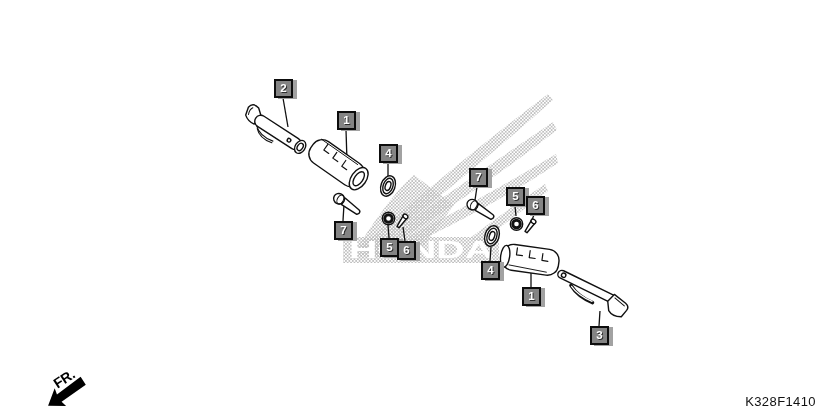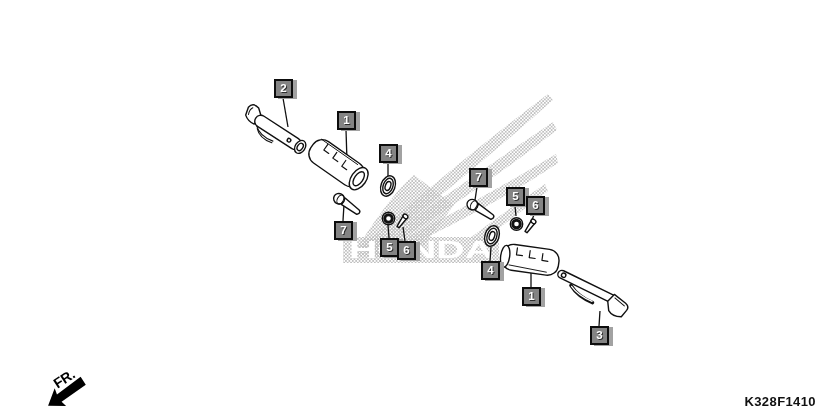--- a/index.html
+++ b/index.html
@@ -24,21 +24,21 @@
   .callout span{
     color:#ffffff;
     font-size:11.5px;
     font-weight:bold;
     line-height:1;
     text-shadow:1px 1px 0 #2e2e2e;
   }
   .diagram-code{
     position:absolute;
     right:24px;top:394px;
-    font-size:13px;font-weight:bold;
+    font-size:13px;font-weight:normal;
     color:#111111;
     letter-spacing:0.4px;
     z-index:3;
   }
 </style>
 </head>
 <body>
 
 <div class="stage">
 

